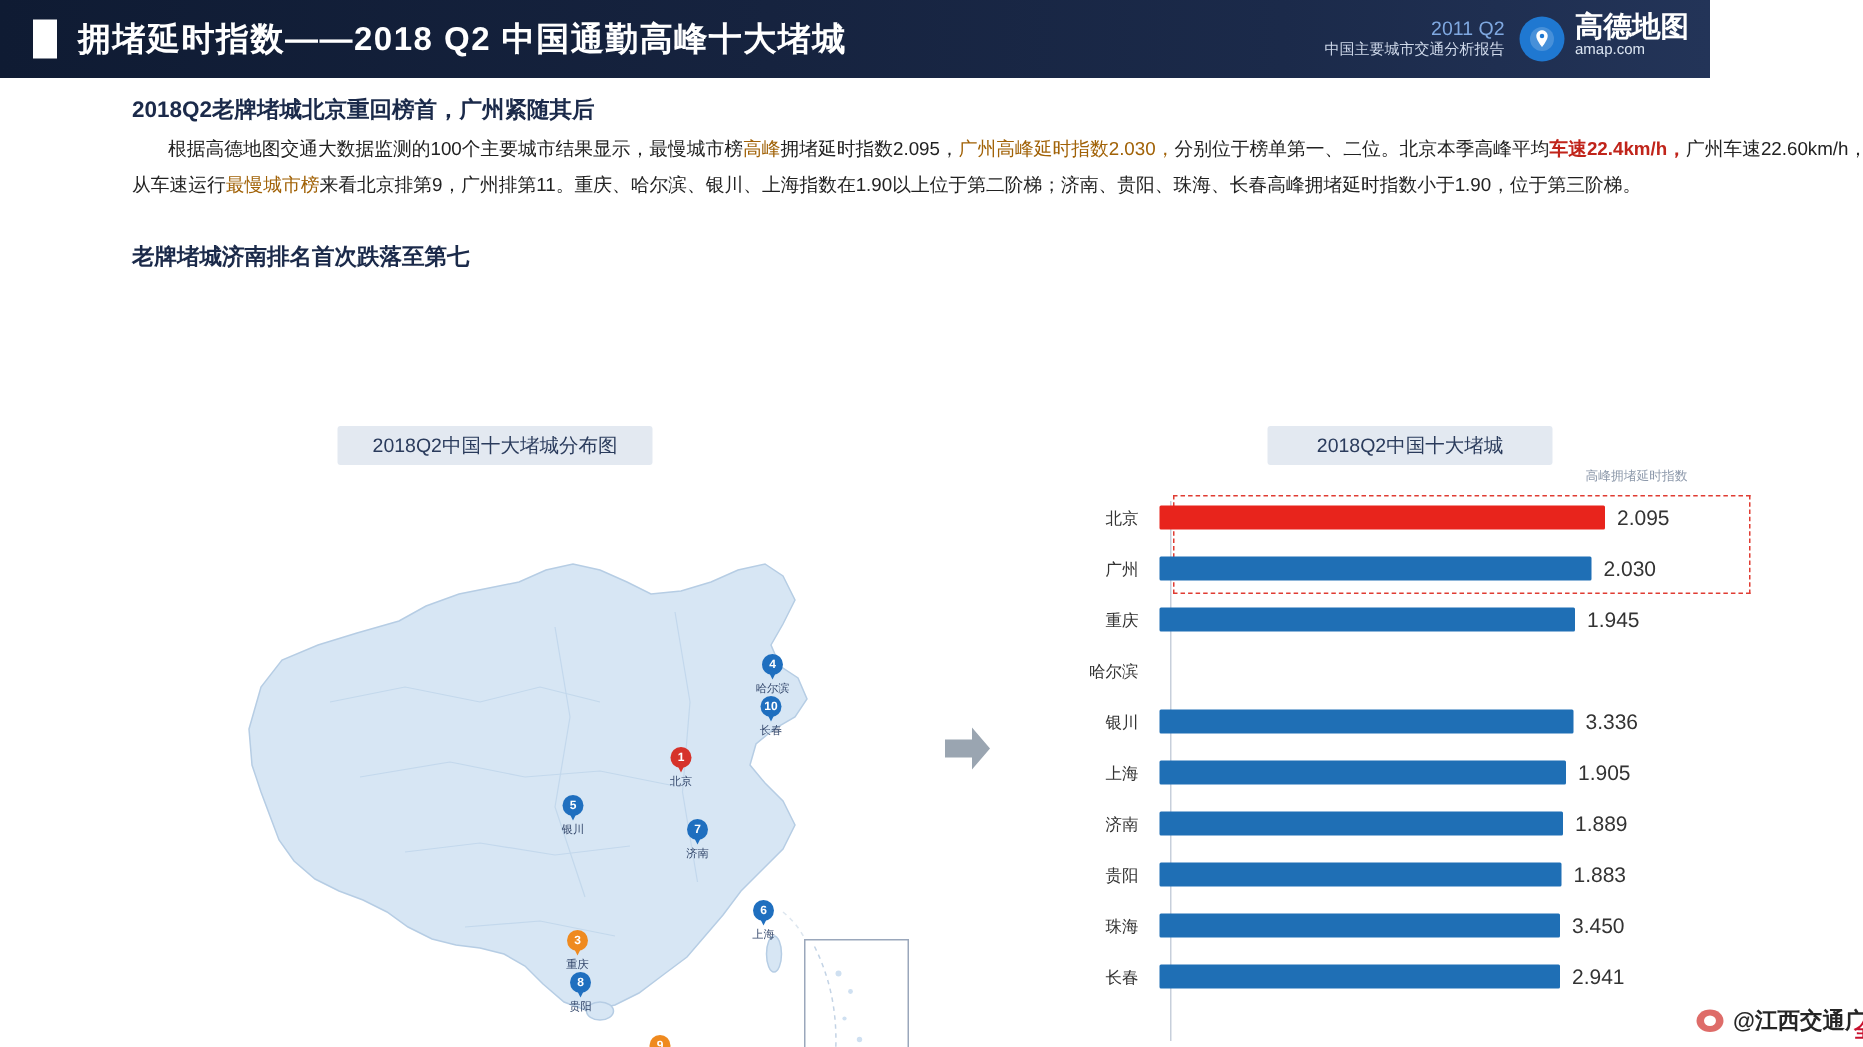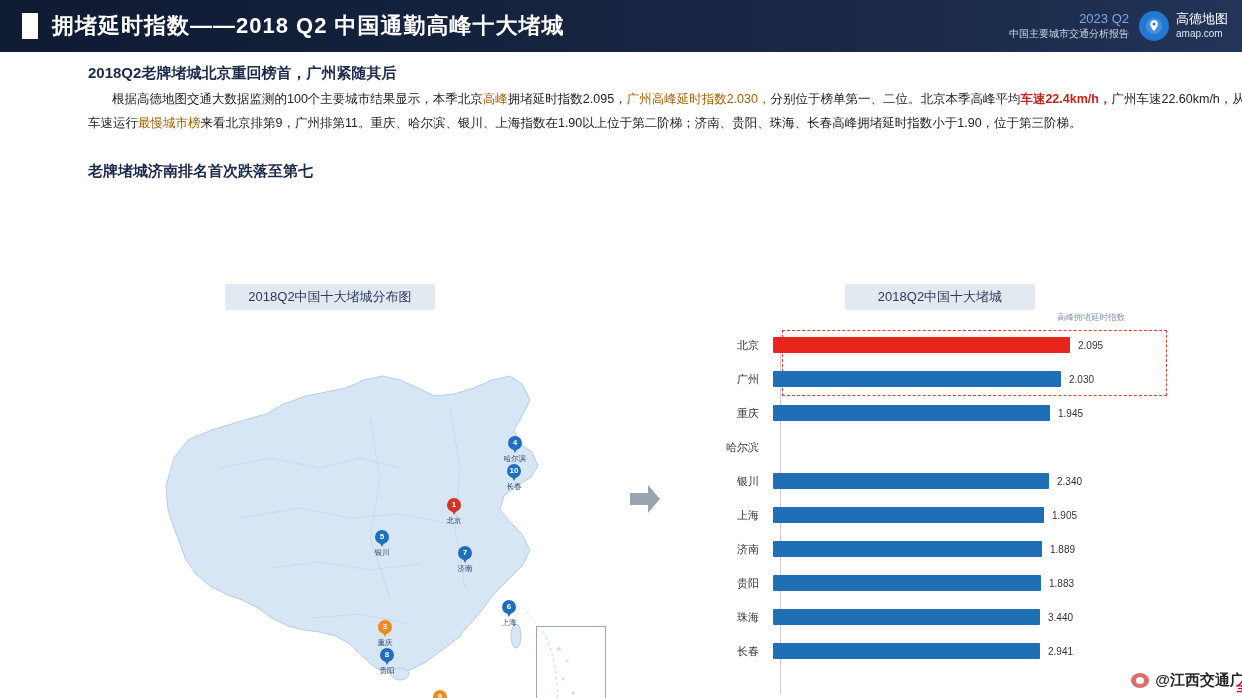--- a/index.html
+++ b/index.html
@@ -12,21 +12,21 @@
     height: 698px;
     font-family: "Liberation Sans", sans-serif;
     overflow: hidden;
     position: relative;
   }
 
   
   .header {
     position: absolute;
     left: 0; top: 0;
-    width: 1242px; height: 52px;
+    width: 1140px; height: 52px;
     background: linear-gradient(90deg, #0f1b33 0%, #16233f 45%, #1b2a4a 75%, #233458 100%);
     display: flex;
     align-items: center;
   }
   .header-bar {
     width: 16px; height: 26px;
     background: #ffffff;
     margin-left: 22px;
     flex: 0 0 auto;
   }
@@ -60,21 +60,21 @@
   }
   .logo-circle {
     width: 30px; height: 30px;
     border-radius: 50%;
     background: #1f78d1;
     display: flex; align-items: center; justify-content: center;
     margin-right: 7px;
   }
   .logo-circle svg { display:block; }
   .logo-text { color: #ffffff; font-size: 13px; line-height: 15px; }
-  .logo-text .zh { font-size: 13px; font-weight: normal; text-align: center; }
+  .logo-text .zh { font-size: 19px; font-weight: bold; text-align: center; }
   .logo-text .en { font-size: 10px; color: #dbe5f2; }
 
   
   .content {
     position: absolute;
     left: 0; top: 52px;
     width: 1242px;
     height: 646px;
     margin-left: 40px;
   }
@@ -223,21 +223,21 @@
     display: flex;
     align-items: center;
   }
   .bar {
     height: 16px;
     background: #1f6fb5;
     border-radius: 1px;
   }
   .bar.highlight { background: #e8241c; }
   .bar-value {
-    font-size: 10px;
+    font-size: 14px;
     color: #333333;
     margin-left: 8px;
     white-space: nowrap;
   }
   .highlight-box {
     position: absolute;
     left: 97px; top: 2px;
     width: 385px; height: 66px;
     border: 1px dashed #e03c33;
     box-sizing: border-box;
@@ -277,21 +277,21 @@
   }
 </style>
 </head>
 <body>
 
 <div class="header">
   <div class="header-bar"></div>
   <div class="header-title">拥堵延时指数——2018 Q2 中国通勤高峰十大堵城</div>
   <div class="header-right">
     <div class="header-right-text">
-      <div class="header-quarter">2023 Q2</div>
+      <div class="header-quarter">2011 Q2</div>
       <div class="header-sub">中国主要城市交通分析报告</div>
     </div>
     <div class="logo-circle">
       <svg width="18" height="18" viewBox="0 0 18 18" aria-hidden="true">
         <circle cx="9" cy="9" r="8" fill="#ffffff" opacity="0.18"></circle>
         <path d="M9 3.2c-2.1 0-3.8 1.7-3.8 3.8 0 2.9 3.8 7.3 3.8 7.3s3.8-4.4 3.8-7.3c0-2.1-1.7-3.8-3.8-3.8z" fill="#ffffff"></path>
         <circle cx="9" cy="7" r="1.5" fill="#1f78d1"></circle>
       </svg>
     </div>
     <div class="logo-text">
@@ -299,21 +299,21 @@
       <div class="en">amap.com</div>
     </div>
   </div>
 </div>
 
 <div class="content">
 
   <div class="block1">
     <div class="h2">2018Q2老牌堵城北京重回榜首，广州紧随其后</div>
     <div class="para indent">
-      <span>根据高德地图交通大数据监测的100个主要城市结果显示，本季北京</span><span class="red">高峰</span><span>拥堵延时指数2.095，</span><span class="red">广州高峰延时指数2.030，</span><span>分别位于榜单第一、二位。北京本季高峰平均</span><span class="red-b">车速22.4km/h，</span><span>广州车速22.60km/h，从车速运行</span><span class="red">最慢城市榜</span><span>来看北京排第9，广州排第11。重庆、哈尔滨、银川、上海指数在1.90以上位于第二阶梯；济南、贵阳、珠海、长春高峰拥堵延时指数小于1.90，位于第三阶梯。</span>
+      <span>根据高德地图交通大数据监测的100个主要城市结果显示，最慢城市榜</span><span class="red">高峰</span><span>拥堵延时指数2.095，</span><span class="red">广州高峰延时指数2.030，</span><span>分别位于榜单第一、二位。北京本季高峰平均</span><span class="red-b">车速22.4km/h，</span><span>广州车速22.60km/h，从车速运行</span><span class="red">最慢城市榜</span><span>来看北京排第9，广州排第11。重庆、哈尔滨、银川、上海指数在1.90以上位于第二阶梯；济南、贵阳、珠海、长春高峰拥堵延时指数小于1.90，位于第三阶梯。</span>
     </div>
   </div>
 
   <div class="block2">
     <div class="h2">老牌堵城济南排名首次跌落至第七</div>
   </div>
 
 
   <div class="map-panel">
     <div class="map-title">2018Q2中国十大堵城分布图</div>
@@ -443,21 +443,21 @@
               <div class="bar-value">1.945</div>
             </div>
           </div>
           <div class="row">
             <div class="row-label">哈尔滨</div>
           </div>
           <div class="row">
             <div class="row-label">银川</div>
             <div class="bar-wrap">
               <div class="bar" style="width: 276px;"></div>
-              <div class="bar-value">2.340</div>
+              <div class="bar-value">3.336</div>
             </div>
           </div>
           <div class="row">
             <div class="row-label">上海</div>
             <div class="bar-wrap">
               <div class="bar" style="width: 271px;"></div>
               <div class="bar-value">1.905</div>
             </div>
           </div>
           <div class="row">
@@ -471,21 +471,21 @@
             <div class="row-label">贵阳</div>
             <div class="bar-wrap">
               <div class="bar" style="width: 268px;"></div>
               <div class="bar-value">1.883</div>
             </div>
           </div>
           <div class="row">
             <div class="row-label">珠海</div>
             <div class="bar-wrap">
               <div class="bar" style="width: 267px;"></div>
-              <div class="bar-value">3.440</div>
+              <div class="bar-value">3.450</div>
             </div>
           </div>
           <div class="row">
             <div class="row-label">长春</div>
             <div class="bar-wrap">
               <div class="bar" style="width: 267px;"></div>
               <div class="bar-value">2.941</div>
             </div>
           </div>
         </div>

